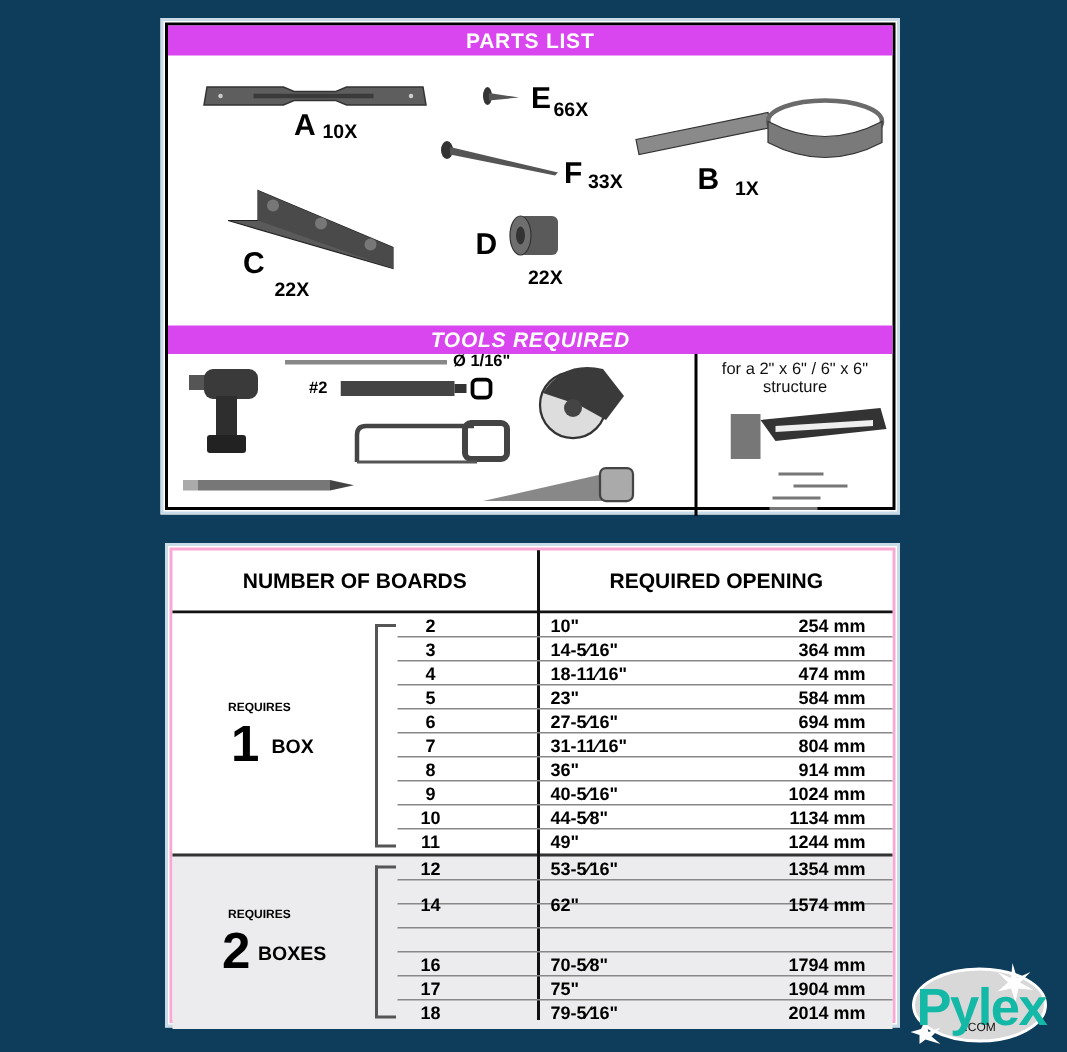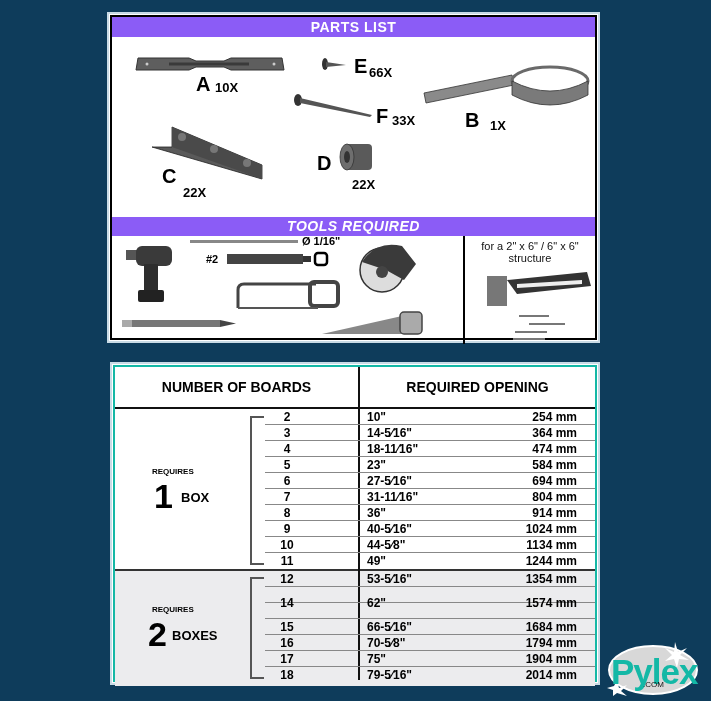--- a/index.html
+++ b/index.html
@@ -1,28 +1,28 @@
 <!DOCTYPE html>
 <html><head>
 <meta charset="utf-8">
 <style>
   html,body{margin:0;padding:0;}
   body{width:711px;height:701px;background:#0e3c5b;position:relative;overflow:hidden;font-family:"Liberation Sans",sans-serif;}
   .panel{position:absolute;left:107px;top:12px;width:493px;height:331px;background:#fff;border:2px solid #c9dbe6;box-sizing:border-box;}
   .panel-inner{position:absolute;left:1px;top:1px;right:1px;bottom:1px;border:2px solid #000;background:#fff;}
-  .hdr{position:absolute;left:0;right:0;height:20px;background:#8b5cf6;color:#fff;font-weight:bold;font-size:14px;text-align:center;line-height:20px;letter-spacing:0.5px;}
+  .hdr{position:absolute;left:0;right:0;height:20px;background:#d946ef;color:#fff;font-weight:bold;font-size:14px;text-align:center;line-height:20px;letter-spacing:0.5px;}
   .part-label{position:absolute;font-weight:bold;color:#000;}
   .big{font-size:20px;}
   .qty{font-size:13px;}
   .shape{position:absolute;}
   .tools-left{position:absolute;left:0;top:219px;width:351px;height:108px;border-right:2px solid #000;}
   .tools-right{position:absolute;left:353px;top:219px;right:0;height:108px;}
   .rivet-caption{position:absolute;left:0;right:0;top:4px;text-align:center;font-size:11px;line-height:12px;color:#111;}
   .tbl{position:absolute;left:110px;top:362px;width:490px;height:323px;box-sizing:border-box;border:2px solid #c9dbe6;background:#fff;}
-  .tbl-in{position:absolute;left:1px;top:1px;right:1px;bottom:1px;border:2px solid #14b8a6;}
+  .tbl-in{position:absolute;left:1px;top:1px;right:1px;bottom:1px;border:2px solid #f9a8d4;}
   .th{position:absolute;top:0;height:40px;line-height:40px;font-weight:bold;font-size:14px;text-align:center;border-bottom:2px solid #111;}
   .vline{position:absolute;left:243px;top:0;bottom:0;width:2px;background:#111;}
   .row{position:absolute;left:0;right:0;height:16px;font-weight:bold;font-size:12px;line-height:16px;}
   .rowline{position:absolute;left:150px;right:-243px;height:1px;background:#888;}
   .bracket{position:absolute;left:135px;width:2px;background:#555;}
   .tick{position:absolute;left:135px;width:14px;height:2px;background:#555;}
   .boards{position:absolute;left:155px;width:34px;text-align:center;font-weight:bold;font-size:12px;}
   .inch{position:absolute;left:252px;font-weight:bold;font-size:12px;}
   .mm{position:absolute;right:18px;font-weight:bold;font-size:12px;text-align:right;}
   .req{position:absolute;font-weight:bold;font-size:8px;text-align:left;width:70px;}
@@ -242,25 +242,20 @@
         <span class="mm">1354 mm</span>
       </div>
     <div class="rowline" style="top:219px;left:150px;right:0;"></div>
     <div class="rowline" style="top:235px;left:150px;right:0;"></div>
     <div class="row" style="top:228px;">
         <span class="boards">14</span>
         <span class="inch">62"</span>
         <span class="mm">1574 mm</span>
       </div>
     <div class="rowline" style="top:251px;left:150px;right:0;"></div>
-    <div class="row" style="top:252px;">
-        <span class="boards">15</span>
-        <span class="inch">66-5⁄16"</span>
-        <span class="mm">1684 mm</span>
-      </div>
     <div class="rowline" style="top:267px;left:150px;right:0;"></div>
     <div class="row" style="top:268px;">
         <span class="boards">16</span>
         <span class="inch">70-5⁄8"</span>
         <span class="mm">1794 mm</span>
       </div>
     <div class="rowline" style="top:283px;left:150px;right:0;"></div>
     <div class="row" style="top:284px;">
         <span class="boards">17</span>
         <span class="inch">75"</span>

